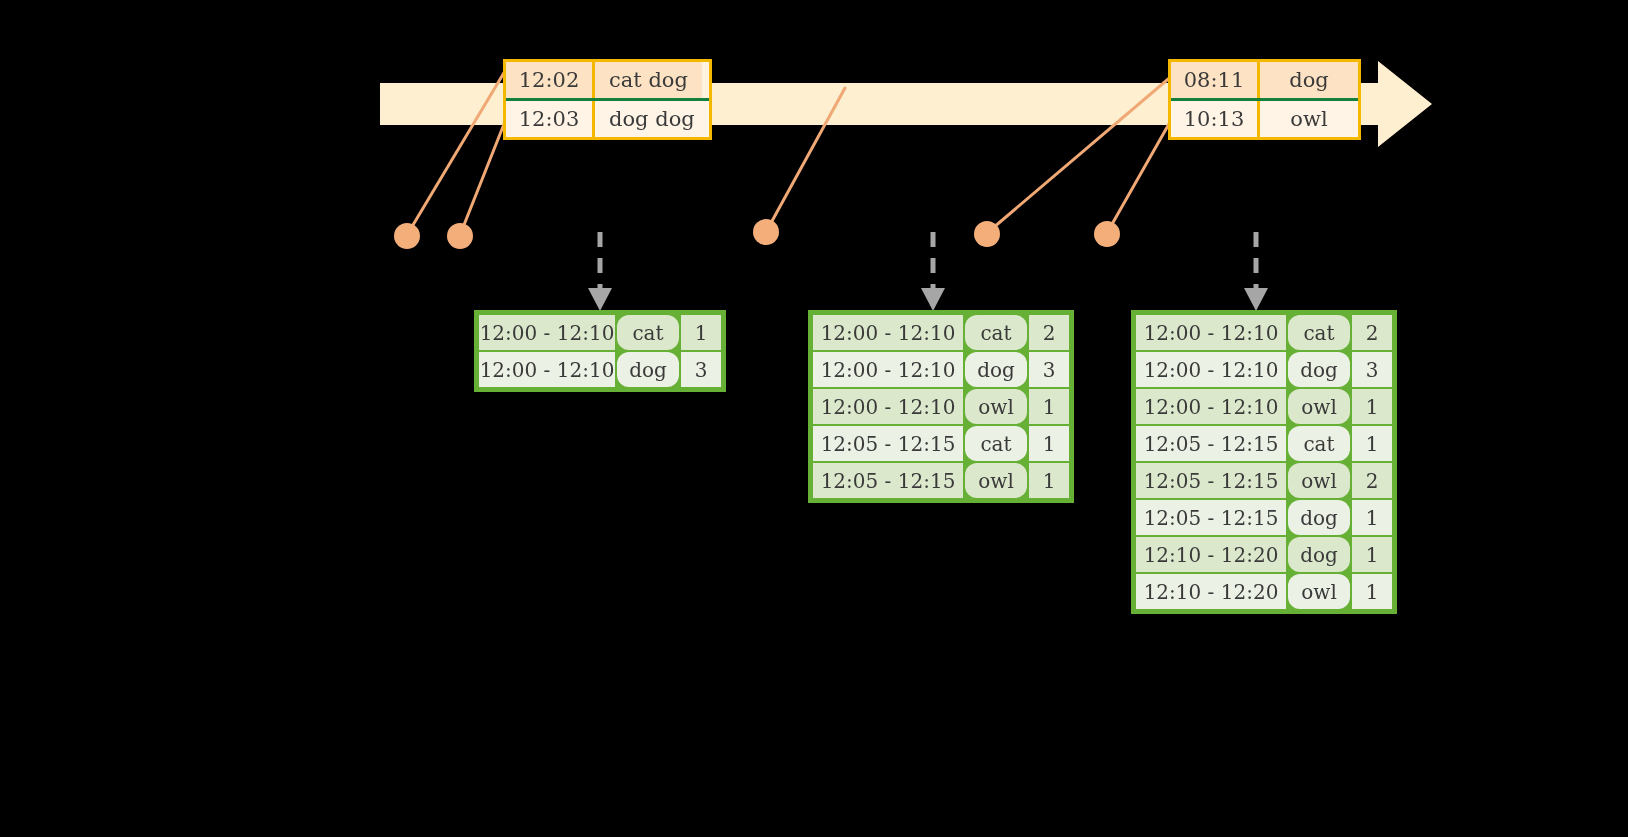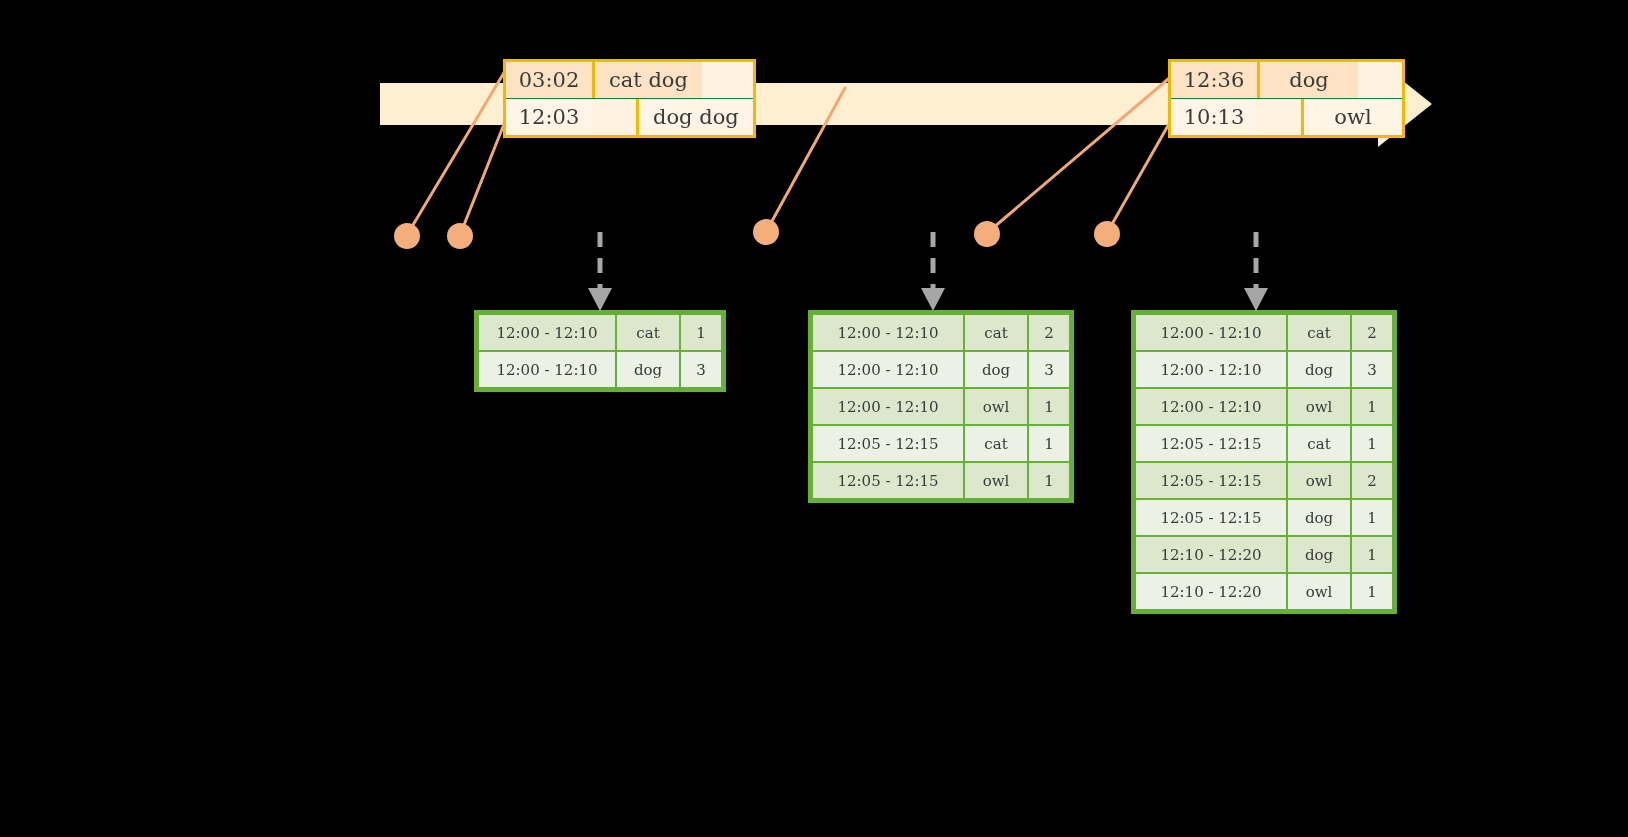--- a/index.html
+++ b/index.html
@@ -26,21 +26,21 @@
 
   
   .event-table {
     position: absolute;
     border: 3px solid #F5B800;
     border-collapse: separate;
     background: #FFF2DE;
     z-index: 5;
   }
   .event-row { display: flex; }
-  .event-row + .event-row { border-top: 1px solid #15803d; gap: 44px; }
+  .event-row + .event-row { border-top: 3px solid #15803d; }
   .event-row.shade .ev-cell { background: #FDE3C3; }
   .event-row.plain .ev-cell { background: #FFF4E6; }
   .ev-cell {
     display: flex; align-items: center; justify-content: center;
     color: #3a3a3a;
     font-size: 21px;
     height: 36px;
     white-space: nowrap;
   }
   .ev-time  { width: 86px; }
@@ -51,29 +51,29 @@
   .result-table {
     position: absolute;
     border: 4px solid #66B036;
     background: #66B036;
     z-index: 5;
     padding: 0;
   }
   .res-row { display: flex; }
   .res-cell {
     display: flex; align-items: center; justify-content: center;
-    font-size: 15px; color: #3a3a3a;
+    font-size: 20px; color: #3a3a3a;
     height: 35px;
     white-space: nowrap;
     margin: 1px;
   }
   .res-row.shade .res-cell { background: #DCE8CC; }
   .res-row.plain .res-cell { background: #ECF1E5; }
   .res-window { width: 0; }
-  .res-key    { width: 0; }
+  .res-key    { width: 0; border-radius: 12px; }
   .res-count  { width: 0; }
 
   
   .t1 .res-window { width: 136px; }
   .t1 .res-key    { width: 62px; }
   .t1 .res-count  { width: 40px; }
   
   .t2 .res-window { width: 150px; }
   .t2 .res-key    { width: 62px; }
   .t2 .res-count  { width: 40px; }
@@ -120,33 +120,33 @@
       </g>
       <g>
         <line x1="1256" y1="232" x2="1256" y2="288" stroke-dasharray="15,11"></line>
         <path d="M1244 288 L1268 288 L1256 311 Z" stroke="none"></path>
       </g>
     </g>
   </svg>
 
   <div class="event-table" style="left:503px; top:59px;">
     <div class="event-row shade">
-      <div class="ev-cell ev-time">03:02</div>
+      <div class="ev-cell ev-time">12:02</div>
       <div class="ev-cell ev-words ev-sep">cat dog</div>
     </div>
     <div class="event-row plain">
       <div class="ev-cell ev-time">12:03</div>
       <div class="ev-cell ev-words ev-sep">dog dog</div>
     </div>
   </div>
 
 
   <div class="event-table" style="left:1168px; top:59px;">
     <div class="event-row shade">
-      <div class="ev-cell ev-time">12:36</div>
+      <div class="ev-cell ev-time">08:11</div>
       <div class="ev-cell ev-words ev-sep" style="width:101px;">dog</div>
     </div>
     <div class="event-row plain">
       <div class="ev-cell ev-time">10:13</div>
       <div class="ev-cell ev-words ev-sep" style="width:101px;">owl</div>
     </div>
   </div>
 
   <div class="result-table t1" style="left:474px; top:310px;">
     <div class="res-row shade">

